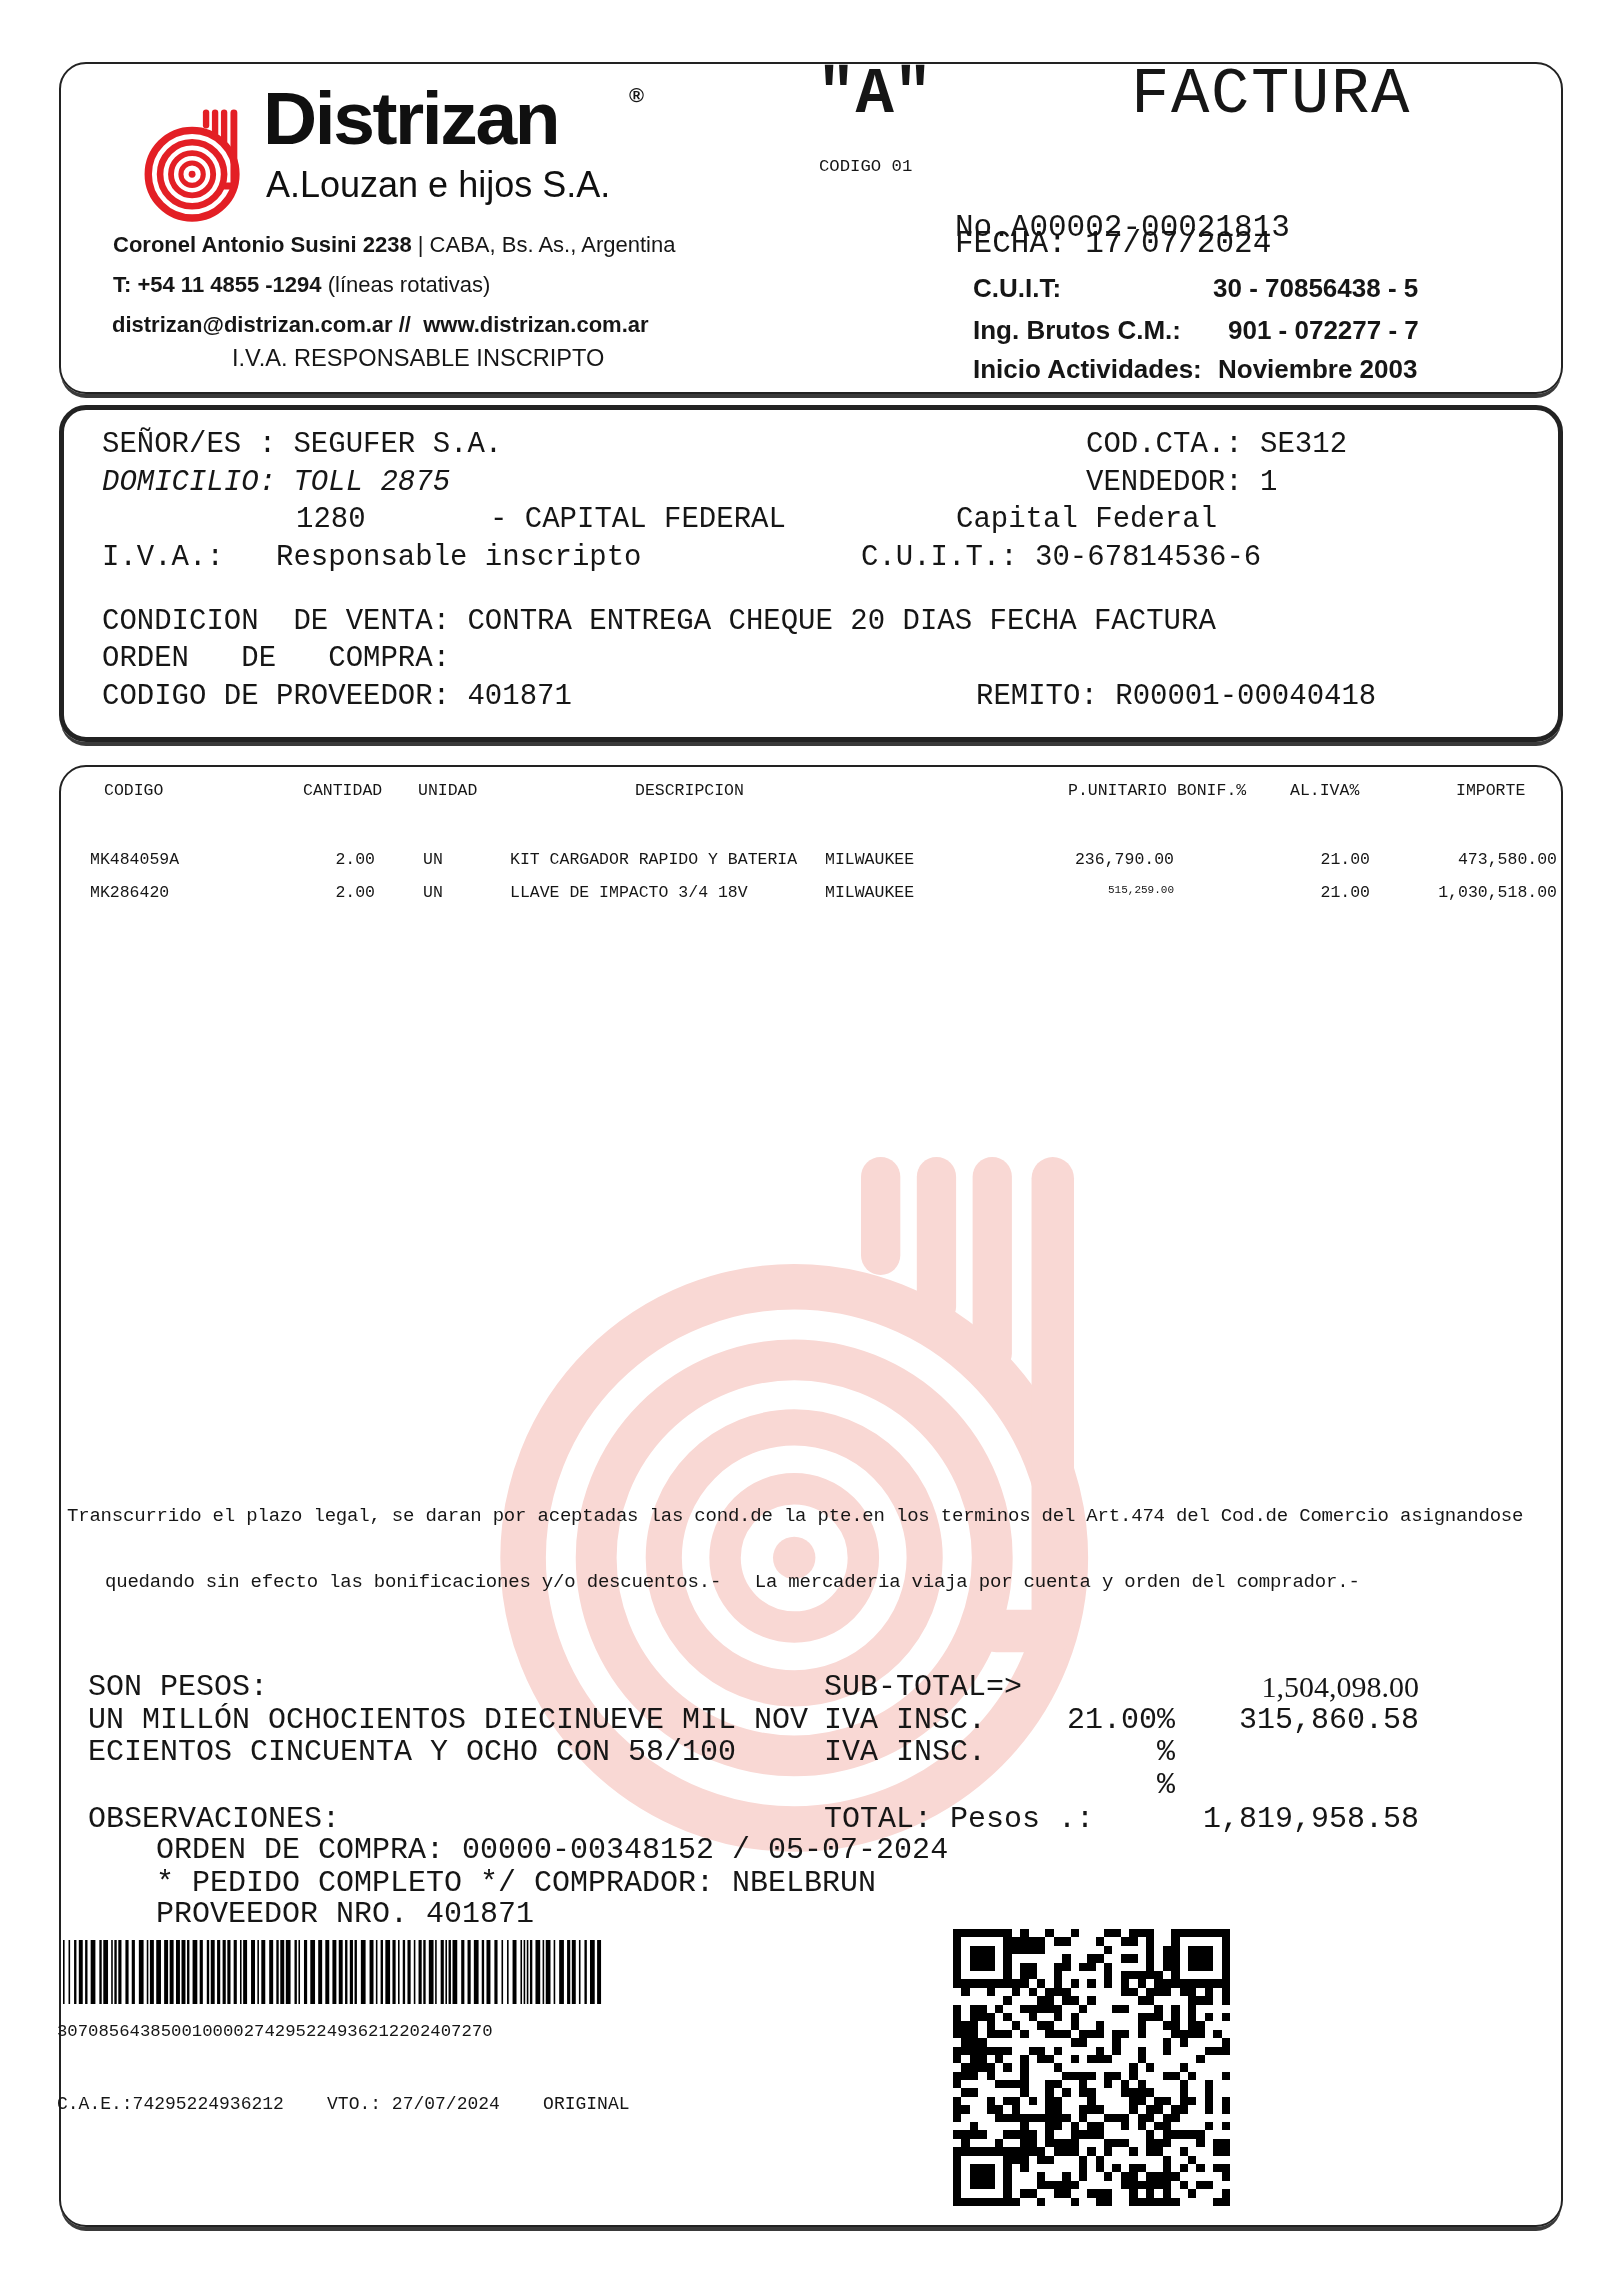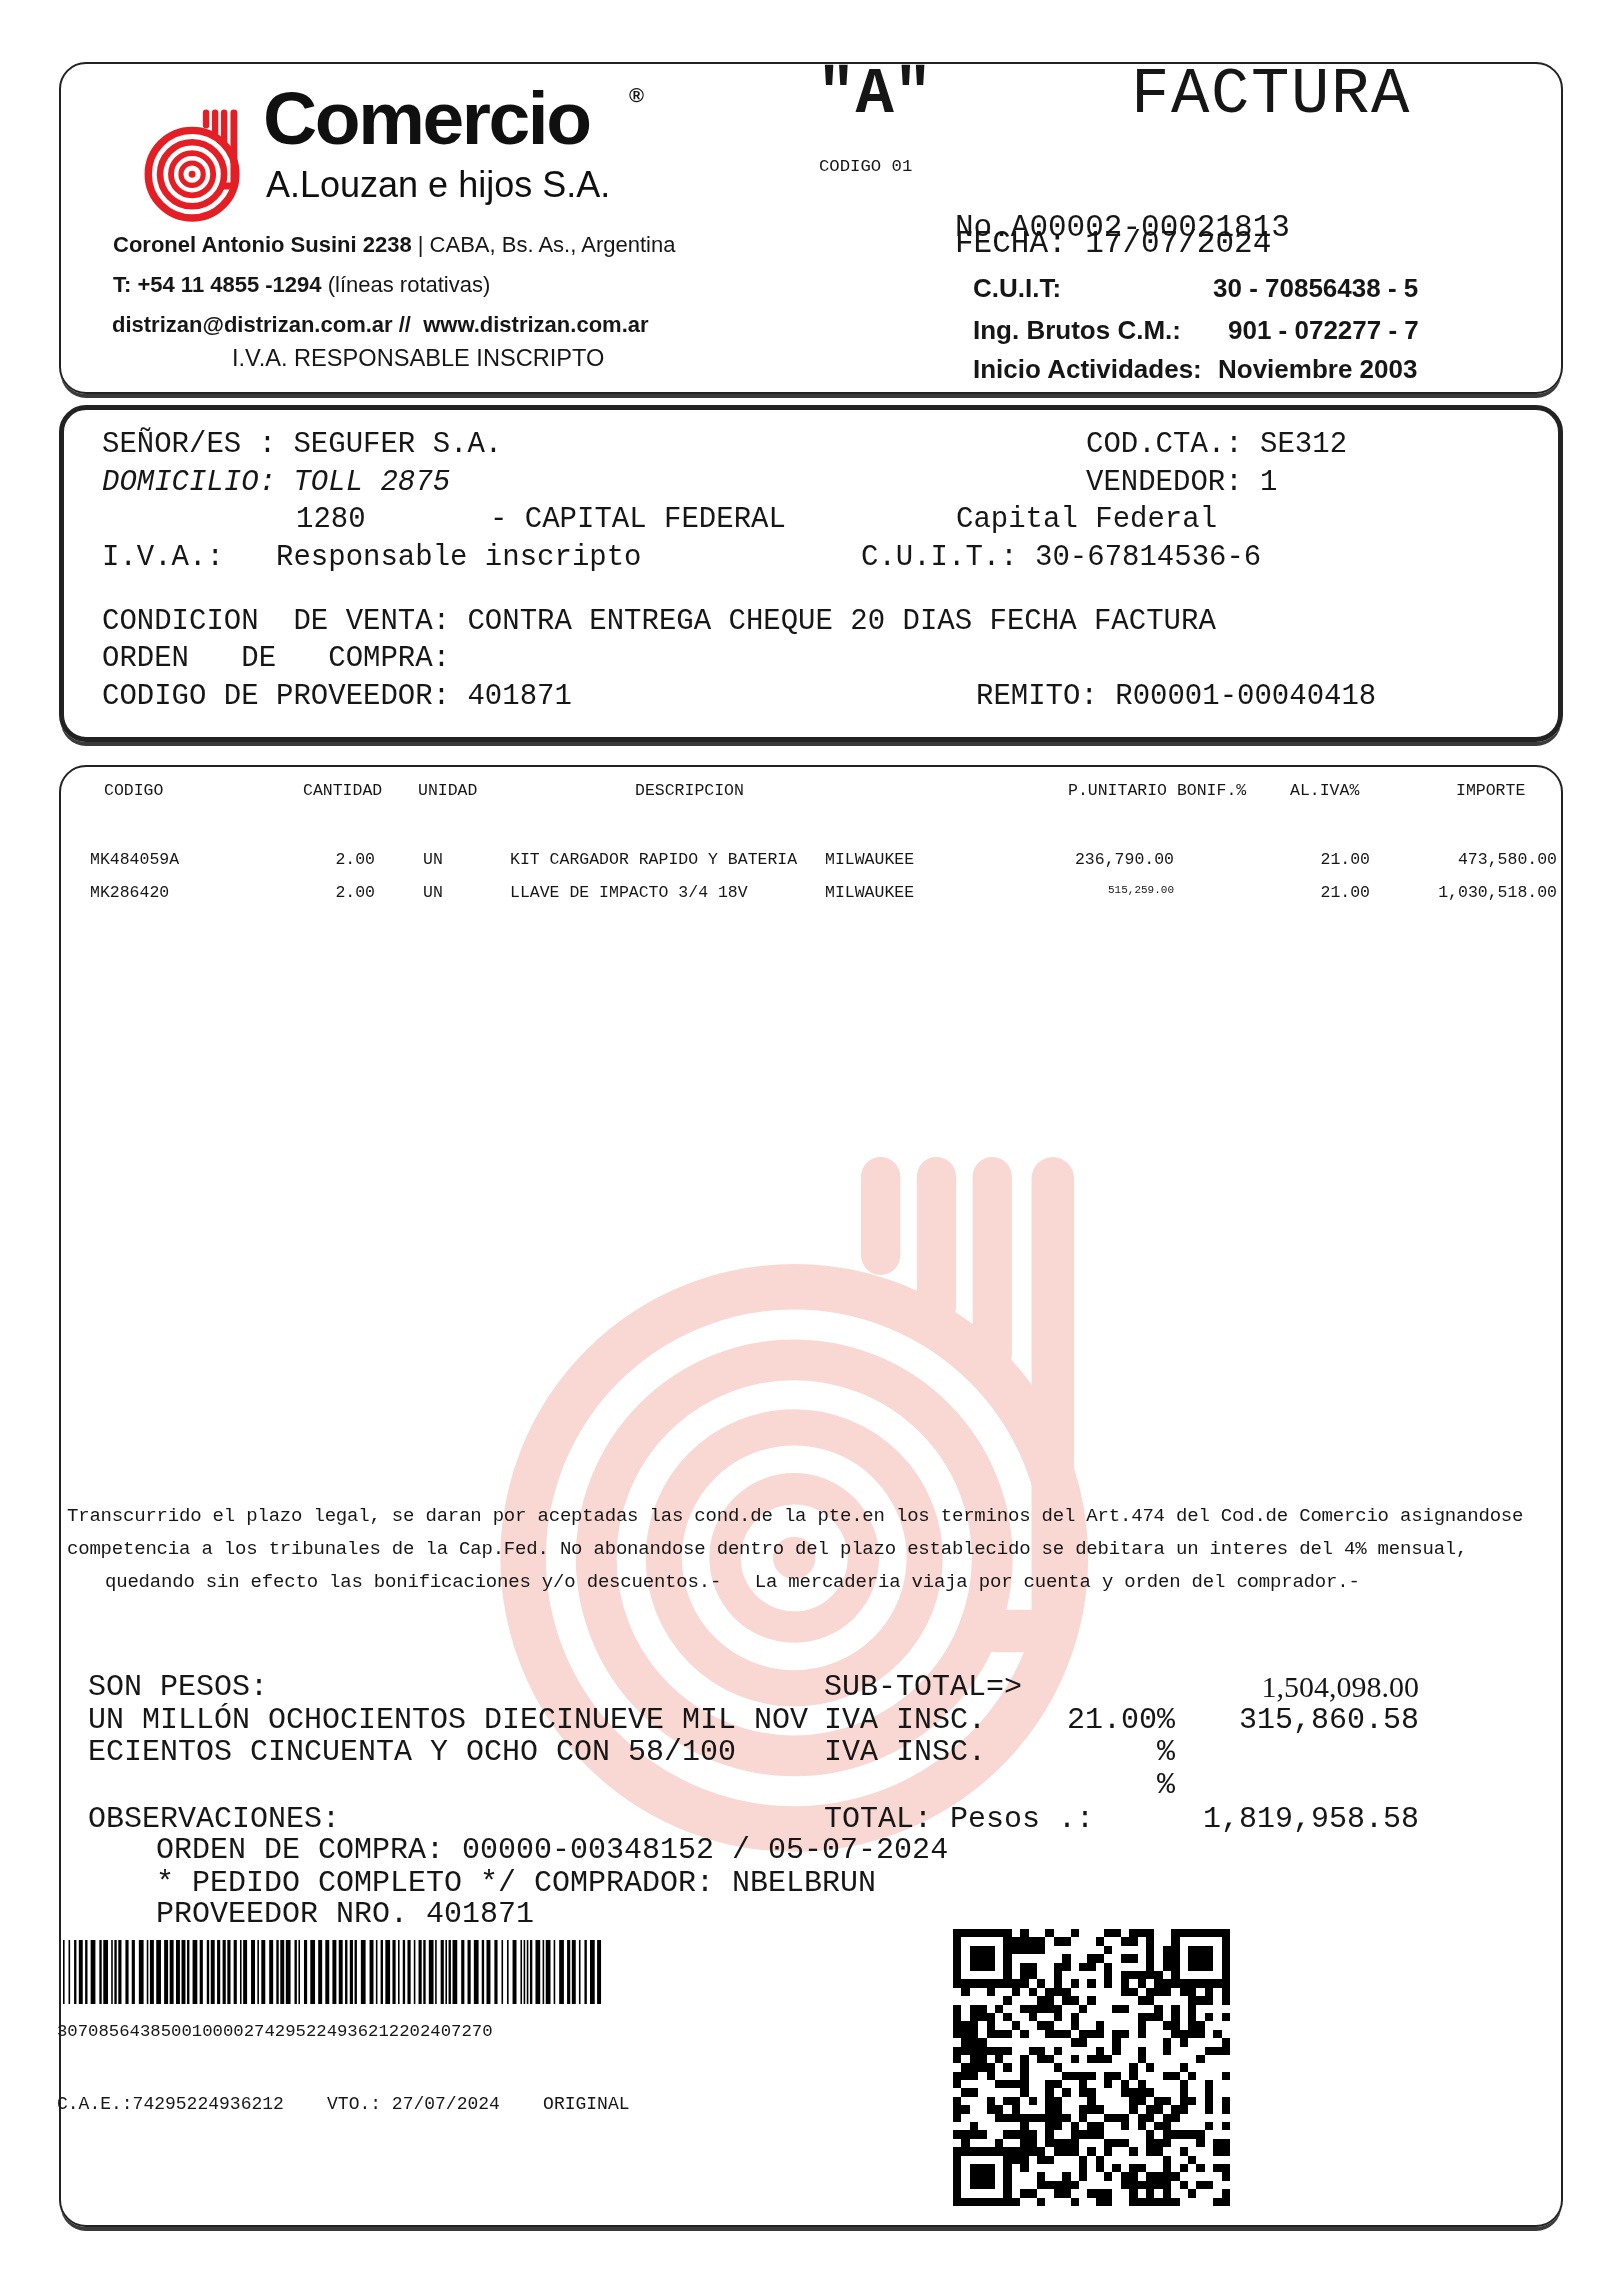--- a/index.html
+++ b/index.html
@@ -52,21 +52,21 @@
         <circle cx="410" cy="520" r="27"></circle>
         <rect x="495" y="10" width="50" height="150" rx="25"></rect>
         <rect x="566" y="10" width="50" height="215" rx="25"></rect>
         <rect x="637" y="10" width="50" height="275" rx="25"></rect>
         <rect x="712" y="10" width="54" height="630" rx="27"></rect>
         <rect x="640" y="586" width="126" height="54" rx="27"></rect>
       </g>
     </svg>
   </div>
 
-  <span class="abs sans b" style="left:263px;top:81px;font-size:75px;letter-spacing:-2.4px;color:#101010;">Comercio</span>
+  <span class="abs sans b" style="left:263px;top:81px;font-size:75px;letter-spacing:-2.4px;color:#101010;">Distrizan</span>
   <span class="abs sans b" style="left:629px;top:85px;font-size:20.4px;">®</span>
   <span class="abs sans" style="left:266px;top:167px;font-size:36px;color:#101010;">A.Louzan e hijos S.A.</span>
 
   <div class="abs sans" style="left:113px;top:234px;font-size:22px;"><span class="b">Coronel Antonio Susini 2238</span><span> | CABA, Bs. As., Argentina</span></div>
   <div class="abs sans" style="left:113px;top:274px;font-size:22px;"><span class="b">T: +54 11 4855 -1294</span><span> (líneas rotativas)</span></div>
   <span class="abs sans b" style="left:112px;top:314px;font-size:22px;">distrizan@distrizan.com.ar //  www.distrizan.com.ar</span>
   <span class="abs sans" style="left:232px;top:347px;font-size:23.6px;">I.V.A. RESPONSABLE INSCRIPTO</span>
 
   <span class="abs mono b" style="left:817px;top:63px;font-size:64px;">"A"</span>
   <span class="abs mono" style="left:1131px;top:63px;font-size:64px;letter-spacing:1.6px;">FACTURA</span>
@@ -123,21 +123,20 @@
     <span class="abs mono right" style="left:303px;top:885px;width:72px;font-size:16.5px;">2.00</span>
     <span class="abs mono" style="left:423px;top:885px;font-size:16.5px;">UN</span>
     <span class="abs mono" style="left:510px;top:885px;font-size:16.5px;">LLAVE DE IMPACTO 3/4 18V</span>
     <span class="abs mono" style="left:825px;top:885px;font-size:16.5px;">MILWAUKEE</span>
     <span class="abs mono right" style="left:1021px;top:885px;width:153px;font-size:11px;">515,259.00</span>
     <span class="abs mono right" style="left:1273px;top:885px;width:97px;font-size:16.5px;">21.00</span>
     <span class="abs mono right" style="left:1400px;top:885px;width:157px;font-size:16.5px;">1,030,518.00</span>
   </div>
 
   <span class="abs mono" style="left:67px;top:1507px;font-size:19px;letter-spacing:-0.2px;">Transcurrido el plazo legal, se daran por aceptadas las cond.de la pte.en los terminos del Art.474 del Cod.de Comercio asignandose</span>
-  <span class="abs mono" style="left:67px;top:1540px;font-size:19px;letter-spacing:-0.2px;">competencia a los tribunales de la Cap.Fed. No abonandose dentro del plazo establecido se debitara un interes del 4% mensual,</span>
   <span class="abs mono" style="left:67px;top:1573px;font-size:19px;letter-spacing:-0.2px;margin-left:38px;">quedando sin efecto las bonificaciones y/o descuentos.-   La mercaderia viaja por cuenta y orden del comprador.-</span>
 
   <span class="abs mono" style="left:88px;top:1672px;font-size:30px;">SON PESOS:</span>
   <span class="abs mono" style="left:824px;top:1672px;font-size:30px;">SUB-TOTAL=&gt;</span>
   <span class="abs mono right" style="left:1187px;top:1672px;width:232px;font-size:30px;font-family:Liberation Serif, serif;">1,504,098.00</span>
 
   <span class="abs mono" style="left:88px;top:1705px;font-size:30px;">UN MILLÓN OCHOCIENTOS DIECINUEVE MIL NOV</span>
   <span class="abs mono" style="left:824px;top:1705px;font-size:30px;">IVA INSC.</span>
   <span class="abs mono right" style="left:1045px;top:1705px;width:130px;font-size:30px;">21.00%</span>
   <span class="abs mono right" style="left:1187px;top:1705px;width:232px;font-size:30px;">315,860.58</span>

